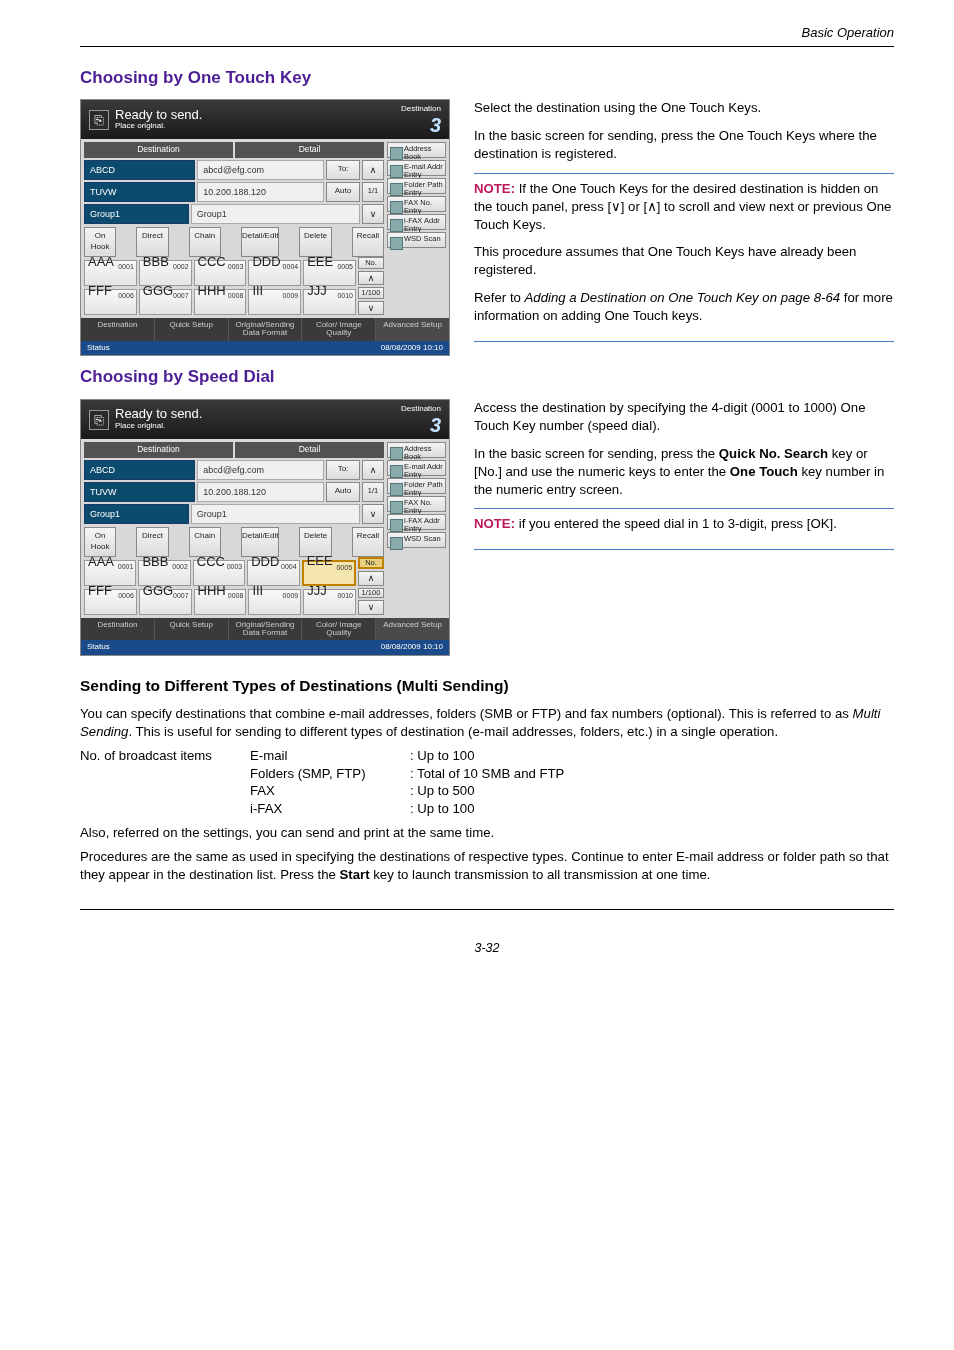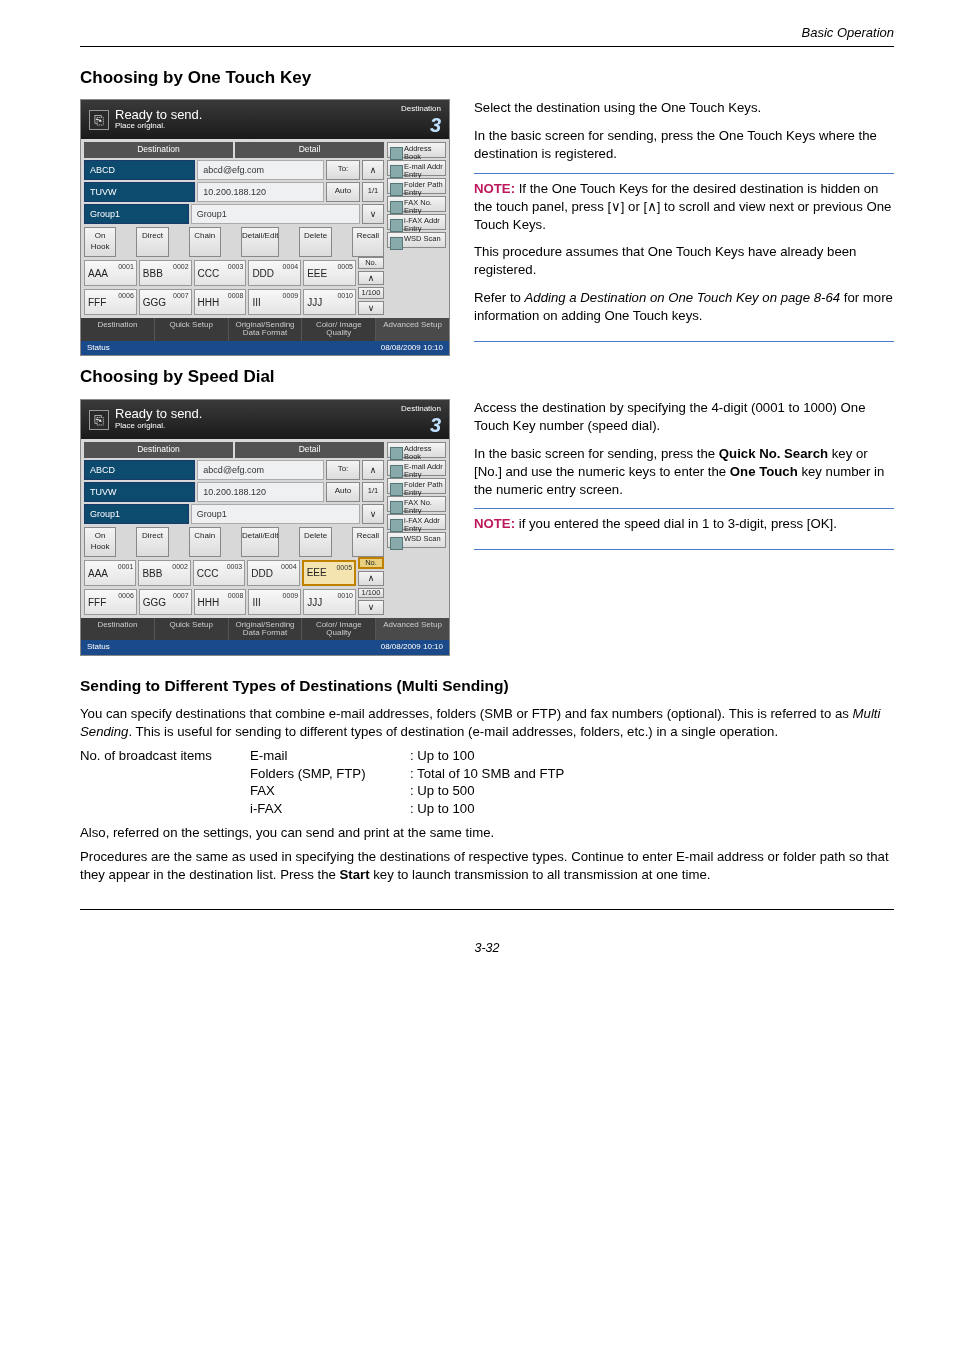--- a/index.html
+++ b/index.html
@@ -8,21 +8,21 @@
     width: 954px;
     background: #fff;
     color: #000;
     font-size: 13.2px;
     line-height: 1.35;
     padding: 24px 60px 40px 80px;
   }
   .top-meta { text-align: right; font-style: italic; font-size: 13px; margin-bottom: 4px; }
   hr.top-rule { border: none; border-top: 1px solid #000; margin-bottom: 20px; }
   h2.section {
-    font-size: 17px; font-weight: bold; color: #000000; margin: 8px 0 10px 0;
+    font-size: 17px; font-weight: bold; color: #4c1d95; margin: 8px 0 10px 0;
   }
   h3.sub { font-size: 15.5px; font-weight: bold; margin: 20px 0 8px 0; }
   .two-col { display: flex; gap: 24px; align-items: flex-start; margin-bottom: 10px; }
   .panel-wrap { width: 370px; flex: 0 0 370px; }
   .rcol { flex: 1; }
   .rcol p { margin-bottom: 10px; }
 
   
   .panel {
     width: 370px; background:#d8d8d8; border:1px solid #888; font-size:9px; color:#222;
@@ -51,21 +51,21 @@
   .dest-arrow { width:22px; background:linear-gradient(#f4f4f4,#dcdcdc); border:1px solid #888;
     text-align:center; padding:3px 0;}
   .dest-detail.nobtn { flex:2.2; }
   .btn-row { display:flex; gap:20px; margin-top:3px; }
   .mini-btn { flex:1; background:linear-gradient(#f4f4f4,#dcdcdc); border:1px solid #888;
     text-align:center; padding:3px 0; font-size:8px;}
   .grid5 { display:flex; gap:2px; margin-top:3px; }
   .ot-cell { flex:1; background:linear-gradient(#f8f8f8,#e4e4e4); border:1px solid #999;
     height:26px; position:relative; padding:1px 2px; font-size:7.5px;}
   .ot-cell .num { position:absolute; top:1px; right:2px; font-size:7px; color:#333;}
-  .ot-cell .lbl { position:absolute; bottom:4px; left:3px; font-size:10px;}
+  .ot-cell .lbl { position:absolute; bottom:14px; left:3px; font-size:13px;}
   .side-btn { background:linear-gradient(#f4f4f4,#dcdcdc); border:1px solid #888;
     padding:2px 2px 2px 16px; height:16px; font-size:7.5px; position:relative; line-height:1.05;}
   .side-btn::before { content:""; position:absolute; left:2px; top:4px; width:11px; height:11px;
     background:#8aa; border:1px solid #577;}
   .scroll-col { width:26px; display:flex; flex-direction:column; gap:2px; margin-left:2px;}
   .scroll-btn { flex:1; background:linear-gradient(#f4f4f4,#dcdcdc); border:1px solid #888;
     text-align:center; font-size:9px; display:flex; align-items:center; justify-content:center;}
   .scroll-btn.no { font-size:7.5px; line-height:1; }
   .scroll-btn.no.hl { background:#e8d080; border:2px solid #c08000; }
   .ot-cell.hl { border:2px solid #c08000; background:#f4e4b0; }

